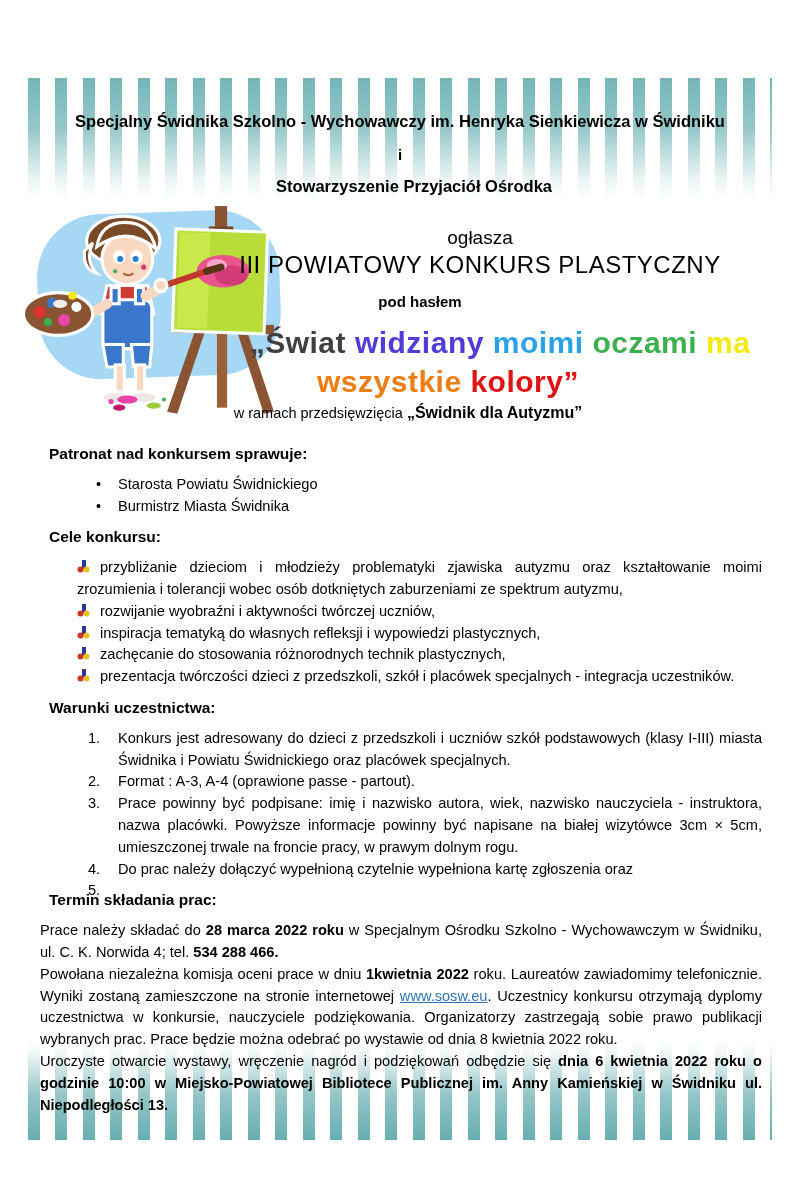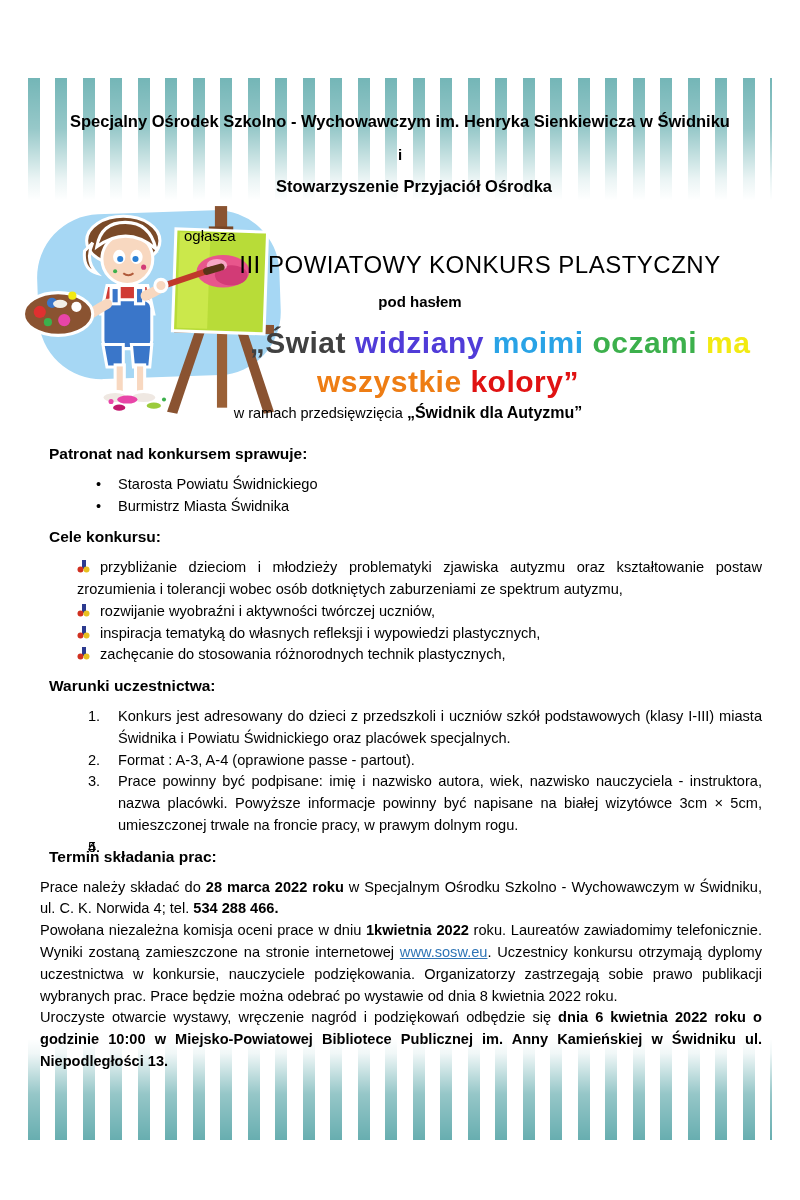--- a/index.html
+++ b/index.html
@@ -15,21 +15,21 @@
   .stripes-top::after{content:"";position:absolute;inset:0;
     background:linear-gradient(180deg,rgba(255,255,255,0) 0%,rgba(255,255,255,.25) 40%,rgba(255,255,255,.85) 80%,#fff 97%);}
   .stripes-bottom{top:1038px;height:102px;
     background:repeating-linear-gradient(90deg,#68aeb0 0 12px,transparent 12px 27.5px);}
   .stripes-bottom::after{content:"";position:absolute;inset:0;
     background:linear-gradient(0deg,rgba(255,255,255,0) 0%,rgba(255,255,255,.3) 45%,rgba(255,255,255,.9) 85%,#fff 99%);}
   
   .hdr{position:absolute;left:0;width:100%;text-align:center;font-weight:bold;font-size:16.5px;}
   .hdr1{top:112px;} .hdr2{top:146px;font-size:15px;} .hdr3{top:177px;margin-left:14px;}
   
-  .announce-label{position:absolute;top:227px;left:184px;width:560px;font-size:15px;}
+  .announce-label{position:absolute;top:227px;left:200px;width:560px;text-align:center;font-size:19px;}
   .contest-title{position:absolute;top:251px;left:200px;width:560px;text-align:center;
     font-size:24px;letter-spacing:.5px;}
   .motto-label{position:absolute;top:293px;left:140px;width:560px;text-align:center;font-size:15px;font-weight:bold;}
   
   .motto{position:absolute;text-align:center;font-size:30px;font-weight:bold;letter-spacing:.5px;white-space:nowrap;}
   .motto-l1{top:326px;left:190px;width:620px;}
   .motto-l2{top:365px;left:160px;width:576px;}
   .subtitle{position:absolute;top:404px;left:100px;width:616px;text-align:center;font-size:14.5px;}
   .subtitle b{font-size:16px;}
   
@@ -47,21 +47,21 @@
   .content b{font-weight:bold;}
   
   .illu{position:absolute;left:20px;top:202px;width:288px;height:224px;}
 </style>
 </head>
 <body>
 
 <div class="stripes stripes-top"></div>
 <div class="stripes stripes-bottom"></div>
 
-<div class="hdr hdr1">Specjalny Ośrodek Szkolno - Wychowawczym im. Henryka Sienkiewicza w Świdniku</div>
+<div class="hdr hdr1">Specjalny Świdnika Szkolno - Wychowawczy im. Henryka Sienkiewicza w Świdniku</div>
 <div class="hdr hdr2">i</div>
 <div class="hdr hdr3">Stowarzyszenie Przyjaciół Ośrodka</div>
 
 <svg class="illu" viewBox="0 0 280 220" xmlns="http://www.w3.org/2000/svg">
   <rect x="16" y="10" width="238" height="162" rx="62" fill="#a6d7f4" transform="rotate(-2 135 90)"></rect>
 
   <polygon points="170,128 180,128 153,208 143,206" fill="#8a5331"></polygon>
   <polygon points="212,128 222,128 248,206 238,208" fill="#8a5331"></polygon>
   <rect x="192" y="126" width="10" height="76" fill="#9a6036"></rect>
   <rect x="150" y="120" width="98" height="9" fill="#8a5331" transform="rotate(1 199 124)"></rect>
@@ -152,44 +152,49 @@
       <span>Burmistrz Miasta Świdnika</span>
     </li>
   </ul>
 
   <h3>Cele konkursu:</h3>
   <ul>
     <li class="goal-item"><svg class="goal-icon" viewBox="0 0 13 13">
           <rect x="5" y="0" width="4" height="9" fill="#2b3a8f"></rect>
           <circle cx="3.5" cy="9.5" r="3" fill="#d03020"></circle>
           <circle cx="9.5" cy="9.5" r="3" fill="#e8c020"></circle>
-        </svg><span>przybliżanie dzieciom i młodzieży problematyki zjawiska autyzmu oraz kształtowanie postaw zrozumienia i tolerancji wobec osób dotkniętych zaburzeniami ze spektrum autyzmu,</span></li>
+        </svg><span>przybliżanie dzieciom i młodzieży problematyki zjawiska autyzmu oraz kształtowanie moimi zrozumienia i tolerancji wobec osób dotkniętych zaburzeniami ze spektrum autyzmu,</span></li>
     <li class="goal-item"><svg class="goal-icon" viewBox="0 0 13 13">
           <rect x="5" y="0" width="4" height="9" fill="#2b3a8f"></rect>
           <circle cx="3.5" cy="9.5" r="3" fill="#d03020"></circle>
           <circle cx="9.5" cy="9.5" r="3" fill="#e8c020"></circle>
         </svg><span>rozwijanie wyobraźni i aktywności twórczej uczniów,</span></li>
     <li class="goal-item"><svg class="goal-icon" viewBox="0 0 13 13">
           <rect x="5" y="0" width="4" height="9" fill="#2b3a8f"></rect>
           <circle cx="3.5" cy="9.5" r="3" fill="#d03020"></circle>
           <circle cx="9.5" cy="9.5" r="3" fill="#e8c020"></circle>
         </svg><span>inspiracja tematyką do własnych refleksji i wypowiedzi plastycznych,</span></li>
     <li class="goal-item"><svg class="goal-icon" viewBox="0 0 13 13">
           <rect x="5" y="0" width="4" height="9" fill="#2b3a8f"></rect>
           <circle cx="3.5" cy="9.5" r="3" fill="#d03020"></circle>
           <circle cx="9.5" cy="9.5" r="3" fill="#e8c020"></circle>
         </svg><span>zachęcanie do stosowania różnorodnych technik plastycznych,</span></li>
+    <li class="goal-item"><svg class="goal-icon" viewBox="0 0 13 13">
+          <rect x="5" y="0" width="4" height="9" fill="#2b3a8f"></rect>
+          <circle cx="3.5" cy="9.5" r="3" fill="#d03020"></circle>
+          <circle cx="9.5" cy="9.5" r="3" fill="#e8c020"></circle>
+        </svg><span>prezentacja twórczości dzieci z przedszkoli, szkół i placówek specjalnych - integracja  uczestników.</span></li>
   </ul>
 
   <h3>Warunki uczestnictwa:</h3>
   <ol>
     <li class="rule-item"><span class="rule-num">1.</span><span>Konkurs jest adresowany do dzieci z przedszkoli i uczniów szkół podstawowych (klasy I-III) miasta Świdnika i Powiatu Świdnickiego oraz placówek specjalnych.</span></li>
     <li class="rule-item"><span class="rule-num">2.</span><span>Format : A-3, A-4 (oprawione passe - partout).</span></li>
     <li class="rule-item"><span class="rule-num">3.</span><span>Prace powinny być podpisane: imię i nazwisko autora, wiek, nazwisko nauczyciela - instruktora, nazwa placówki. Powyższe informacje powinny być napisane na białej wizytówce 3cm × 5cm, umieszczonej trwale na froncie pracy, w prawym dolnym rogu.</span></li>
-    <li class="rule-item"><span class="rule-num">4.</span></li>
+    <li class="rule-item"><span class="rule-num">4.</span><span>Do prac należy dołączyć wypełnioną czytelnie wypełniona kartę zgłoszenia oraz</span></li>
     <li class="rule-item"><span class="rule-num">5.</span></li>
   </ol>
 
   <h3>Termin składania prac:</h3>
   <p><span>Prace należy składać do </span><b>28 marca 2022 roku</b><span> w Specjalnym Ośrodku Szkolno - Wychowawczym w Świdniku, ul. C. K. Norwida 4;  tel. </span><b>534 288 466.</b></p>
   <p><span>Powołana niezależna komisja oceni prace w dniu </span><b>1kwietnia 2022</b><span> roku. Laureatów zawiadomimy telefonicznie. Wyniki zostaną zamieszczone na stronie internetowej </span><a>www.sosw.eu</a><span>. Uczestnicy konkursu otrzymają dyplomy uczestnictwa w konkursie, nauczyciele podziękowania. Organizatorzy zastrzegają sobie prawo publikacji wybranych prac. Prace będzie można odebrać po wystawie od dnia 8 kwietnia 2022 roku.</span></p>
   <p><span>Uroczyste otwarcie wystawy, wręczenie nagród i podziękowań odbędzie się </span><b>dnia 6 kwietnia 2022 roku o godzinie 10:00 w Miejsko-Powiatowej Bibliotece Publicznej im. Anny Kamieńskiej w Świdniku ul. Niepodległości 13.</b></p>
 
 </div>
 

